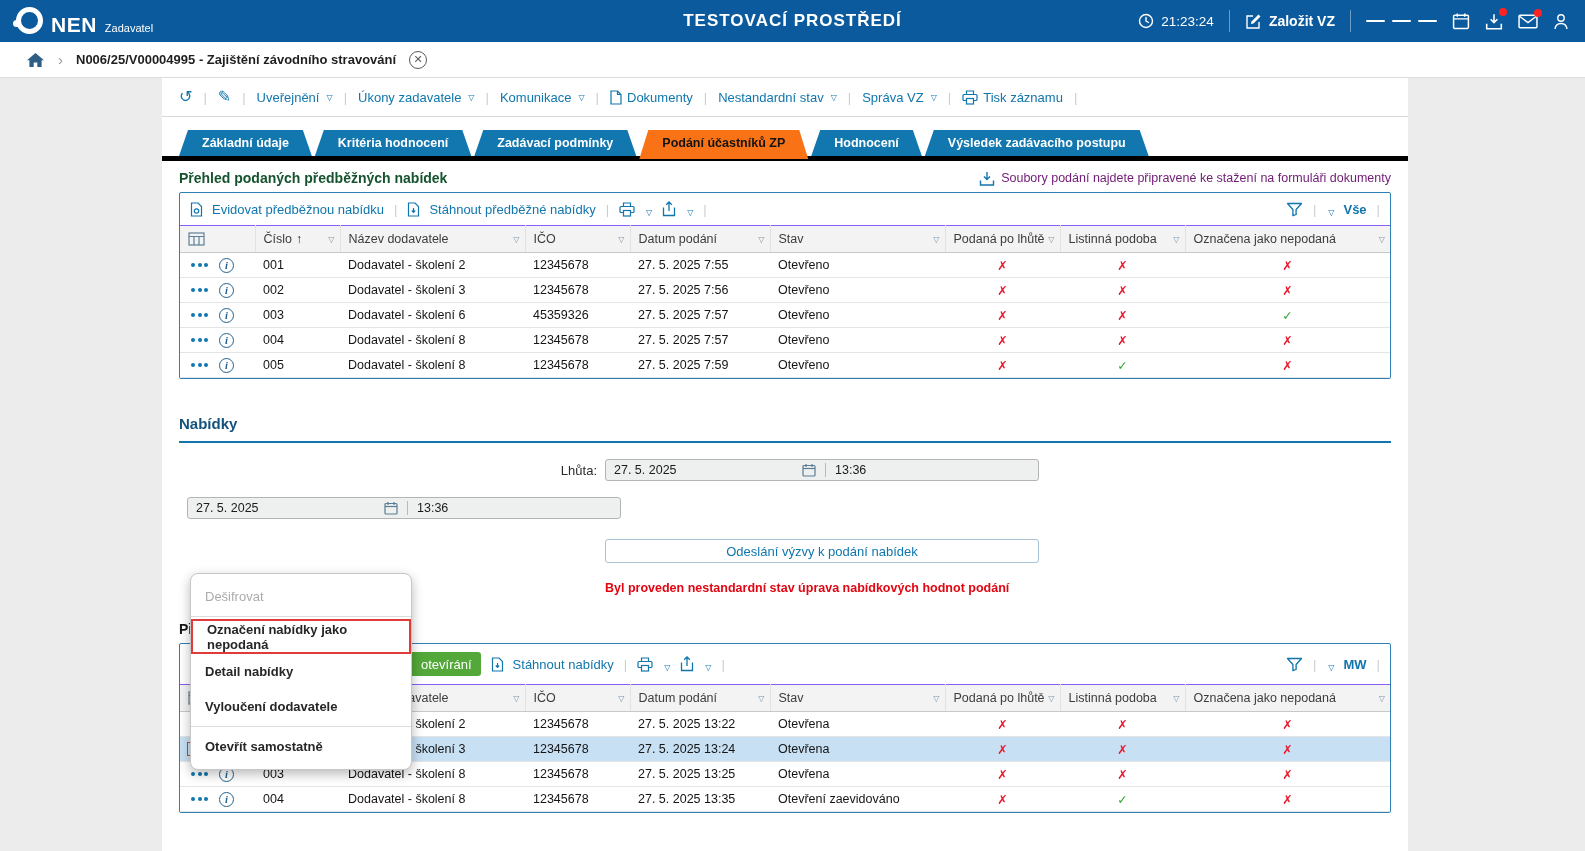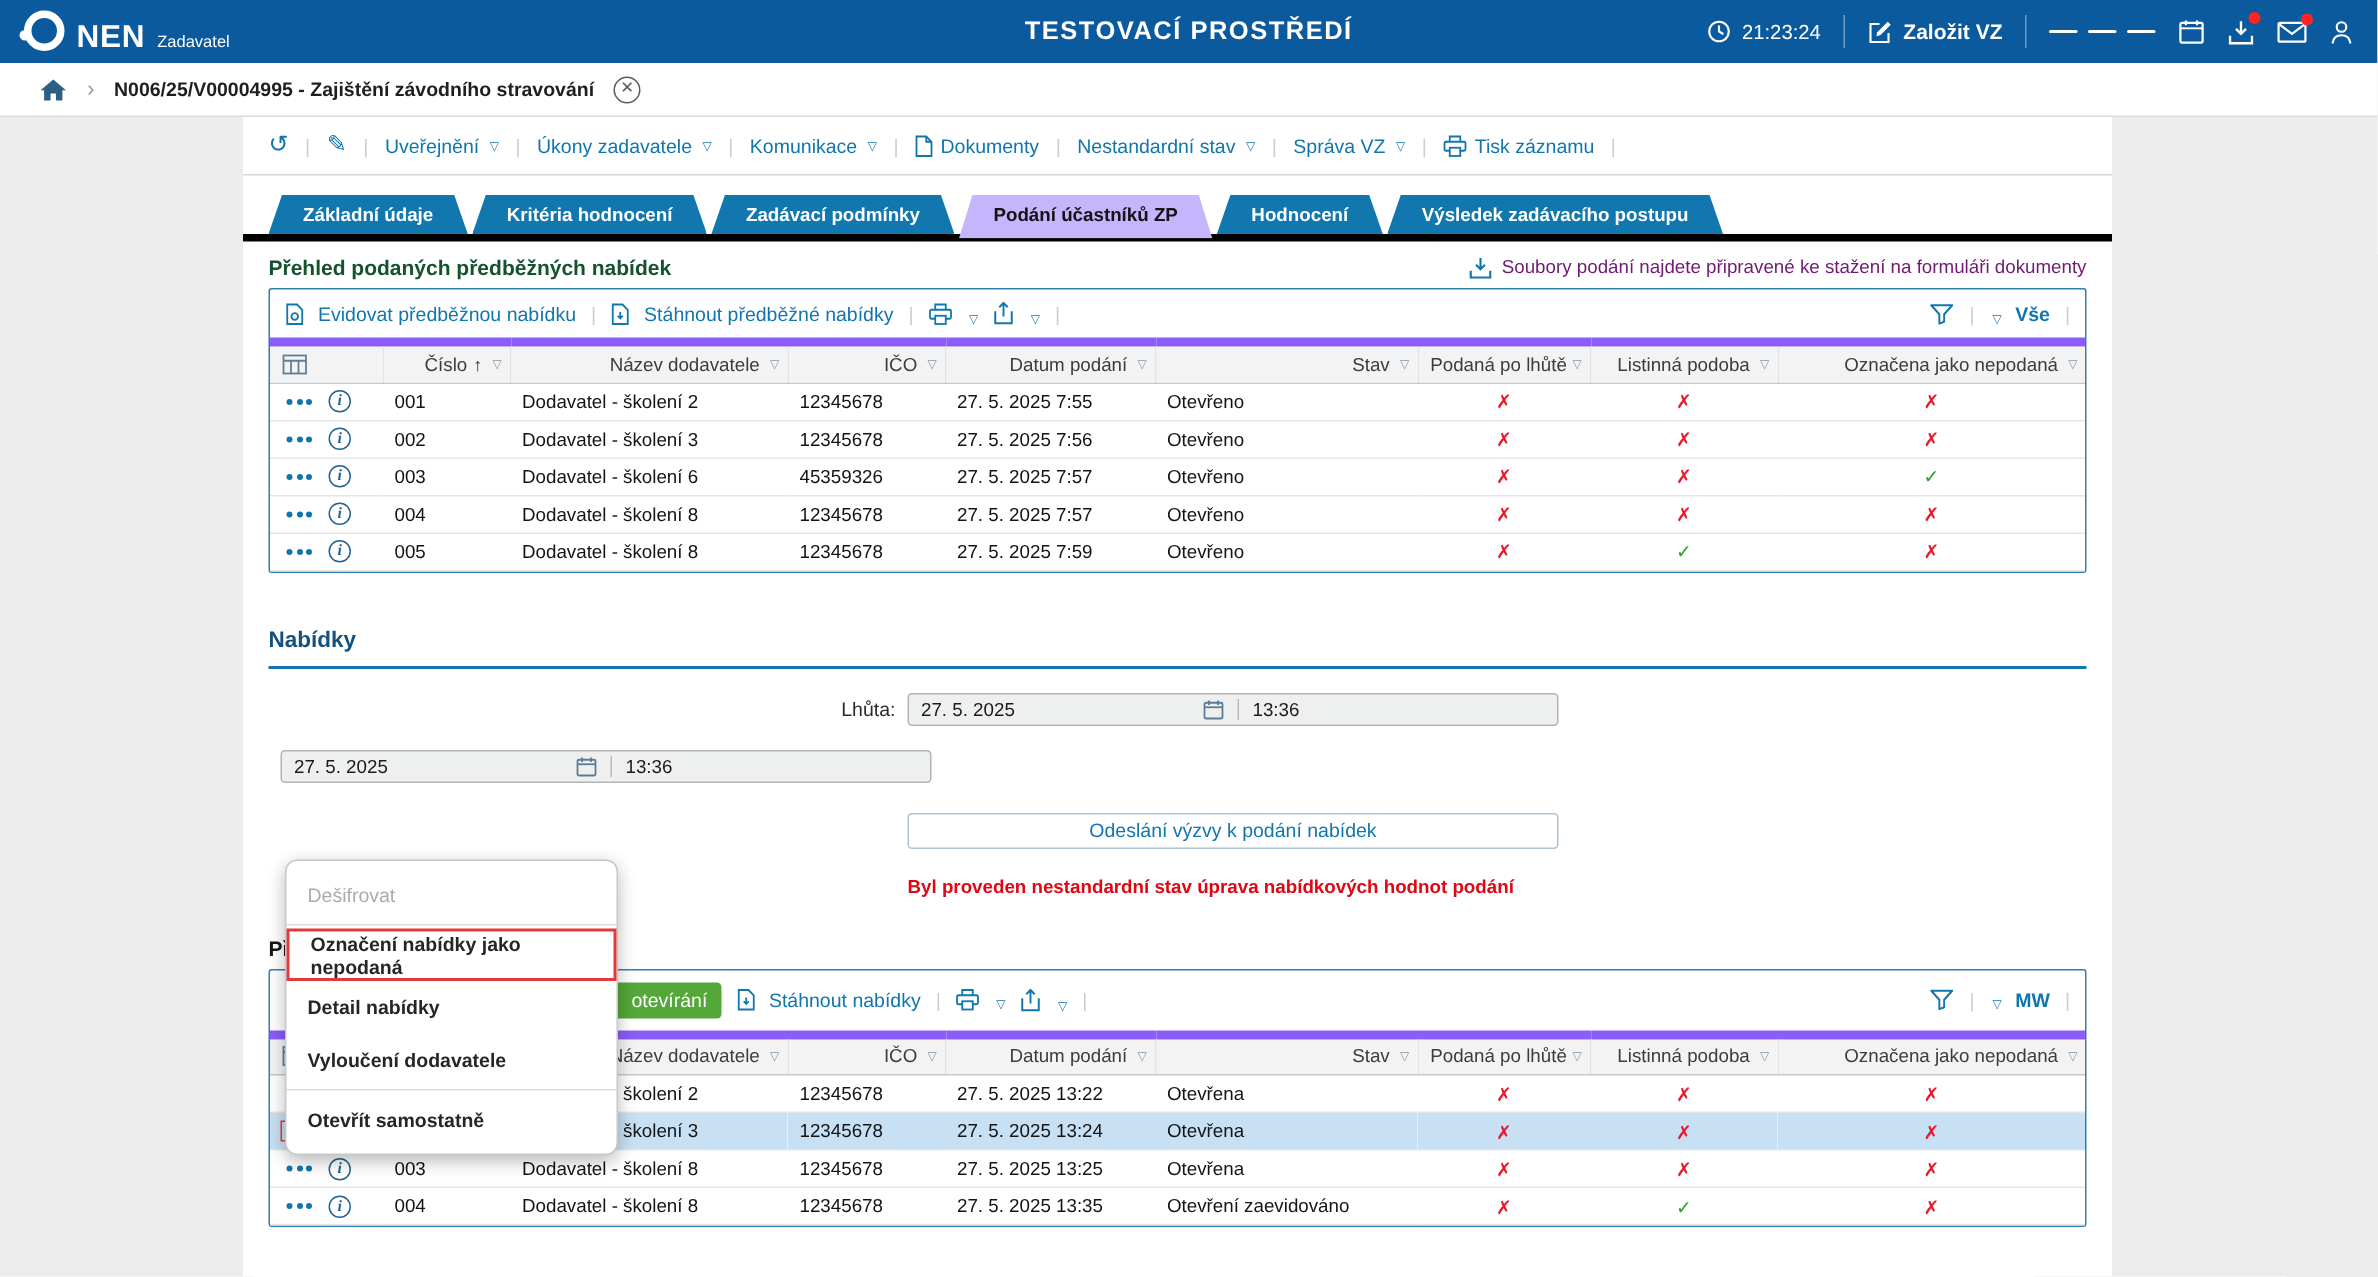--- a/index.html
+++ b/index.html
@@ -30,33 +30,33 @@
 
 .main{margin-left:162px;width:1246px;background:#fff;min-height:773px;padding-bottom:20px}
 .cmdbar{display:flex;align-items:center;gap:11px;padding:11px 17px;border-bottom:1px solid #d8d8d8;color:#1076ad}
 .cmd-item{display:flex;align-items:center;gap:5px;color:#1076ad;cursor:pointer;white-space:nowrap}
 .vsep{color:#c9ced3}
 .dd{font-size:8px;margin-left:2px;color:#1076ad}
 .glyph{font-size:16px;color:#1076ad;line-height:1}
 
 .tabs{display:flex;align-items:flex-end;padding:13px 0 0 17px;border-bottom:5px solid #000000}
 .tab{height:26px;line-height:26px;padding:0 23px;background:#1177ae;color:#fff;font-weight:bold;font-size:12.5px;clip-path:polygon(9px 0,calc(100% - 9px) 0,100% 100%,0 100%);margin-right:3px;cursor:pointer;white-space:nowrap}
-.tab.active{background:#c4b5fd;color:#141414;margin-bottom:-3px;height:29px;z-index:2;filter:drop-shadow(0 -1px 1px rgba(0,0,0,.22))}
+.tab.active{background:#f97316;color:#141414;margin-bottom:-3px;height:29px;z-index:2;filter:drop-shadow(0 -1px 1px rgba(0,0,0,.22))}
 .content{padding:0 17px}
 .sect-row{display:flex;justify-content:space-between;align-items:center;margin:9px 0 6px}
 .sect-title{font-weight:bold;font-size:14px;color:#14532d}
 .note-link{display:flex;align-items:center;gap:6px;color:#701a75;font-size:12.5px;cursor:pointer}
 
 .tpanel{border:1px solid #2e7fb2;border-radius:2px;background:#fff}
 .ttool{display:flex;align-items:center;gap:10px;padding:8px 10px;color:#1076ad}
 .tool-link{display:flex;align-items:flex-end;gap:9px;color:#1076ad;cursor:pointer;white-space:nowrap}
 .tool-right{margin-left:auto;display:flex;align-items:center;gap:10px}
 .fl-label{color:#1076ad;font-weight:bold}
 table{width:100%;border-collapse:collapse;table-layout:fixed;font-size:12.5px}
-thead th{background:#f3f3f3;border-top:6px solid #8b5cf6;border-bottom:1px solid #c8c8c8;border-right:1px solid #e2e2e2;height:27px;font-weight:normal;text-align:right;padding:0 18px 0 8px;color:#3c3c3c;position:relative;white-space:nowrap;overflow:hidden}
+thead th{background:#f3f3f3;border-top:1px solid #8b5cf6;border-bottom:1px solid #c8c8c8;border-right:1px solid #e2e2e2;height:27px;font-weight:normal;text-align:left;padding:0 18px 0 8px;color:#3c3c3c;position:relative;white-space:nowrap;overflow:hidden}
 thead th:last-child{border-right:none}
 th .fd{position:absolute;right:5px;top:50%;transform:translateY(-50%);font-size:8px;color:#7e97ab}
 th .sort{color:#222;font-size:12px;margin-left:4px;font-weight:bold}
 tbody td{height:25px;border-bottom:1px solid #e5e5e5;padding:0 8px;color:#141414;white-space:nowrap;overflow:hidden}
 tbody tr.sel td{background:#c8e0f3}
 .ctr{text-align:center}
 .mk{font-weight:bold;font-size:12.5px}
 .mk.no{color:#e8192c}
 .mk.ok{color:#2da12d}
 .dots{display:inline-flex;gap:2.5px;align-items:center;padding:4px 3px;vertical-align:middle;margin-right:8px;cursor:pointer}

